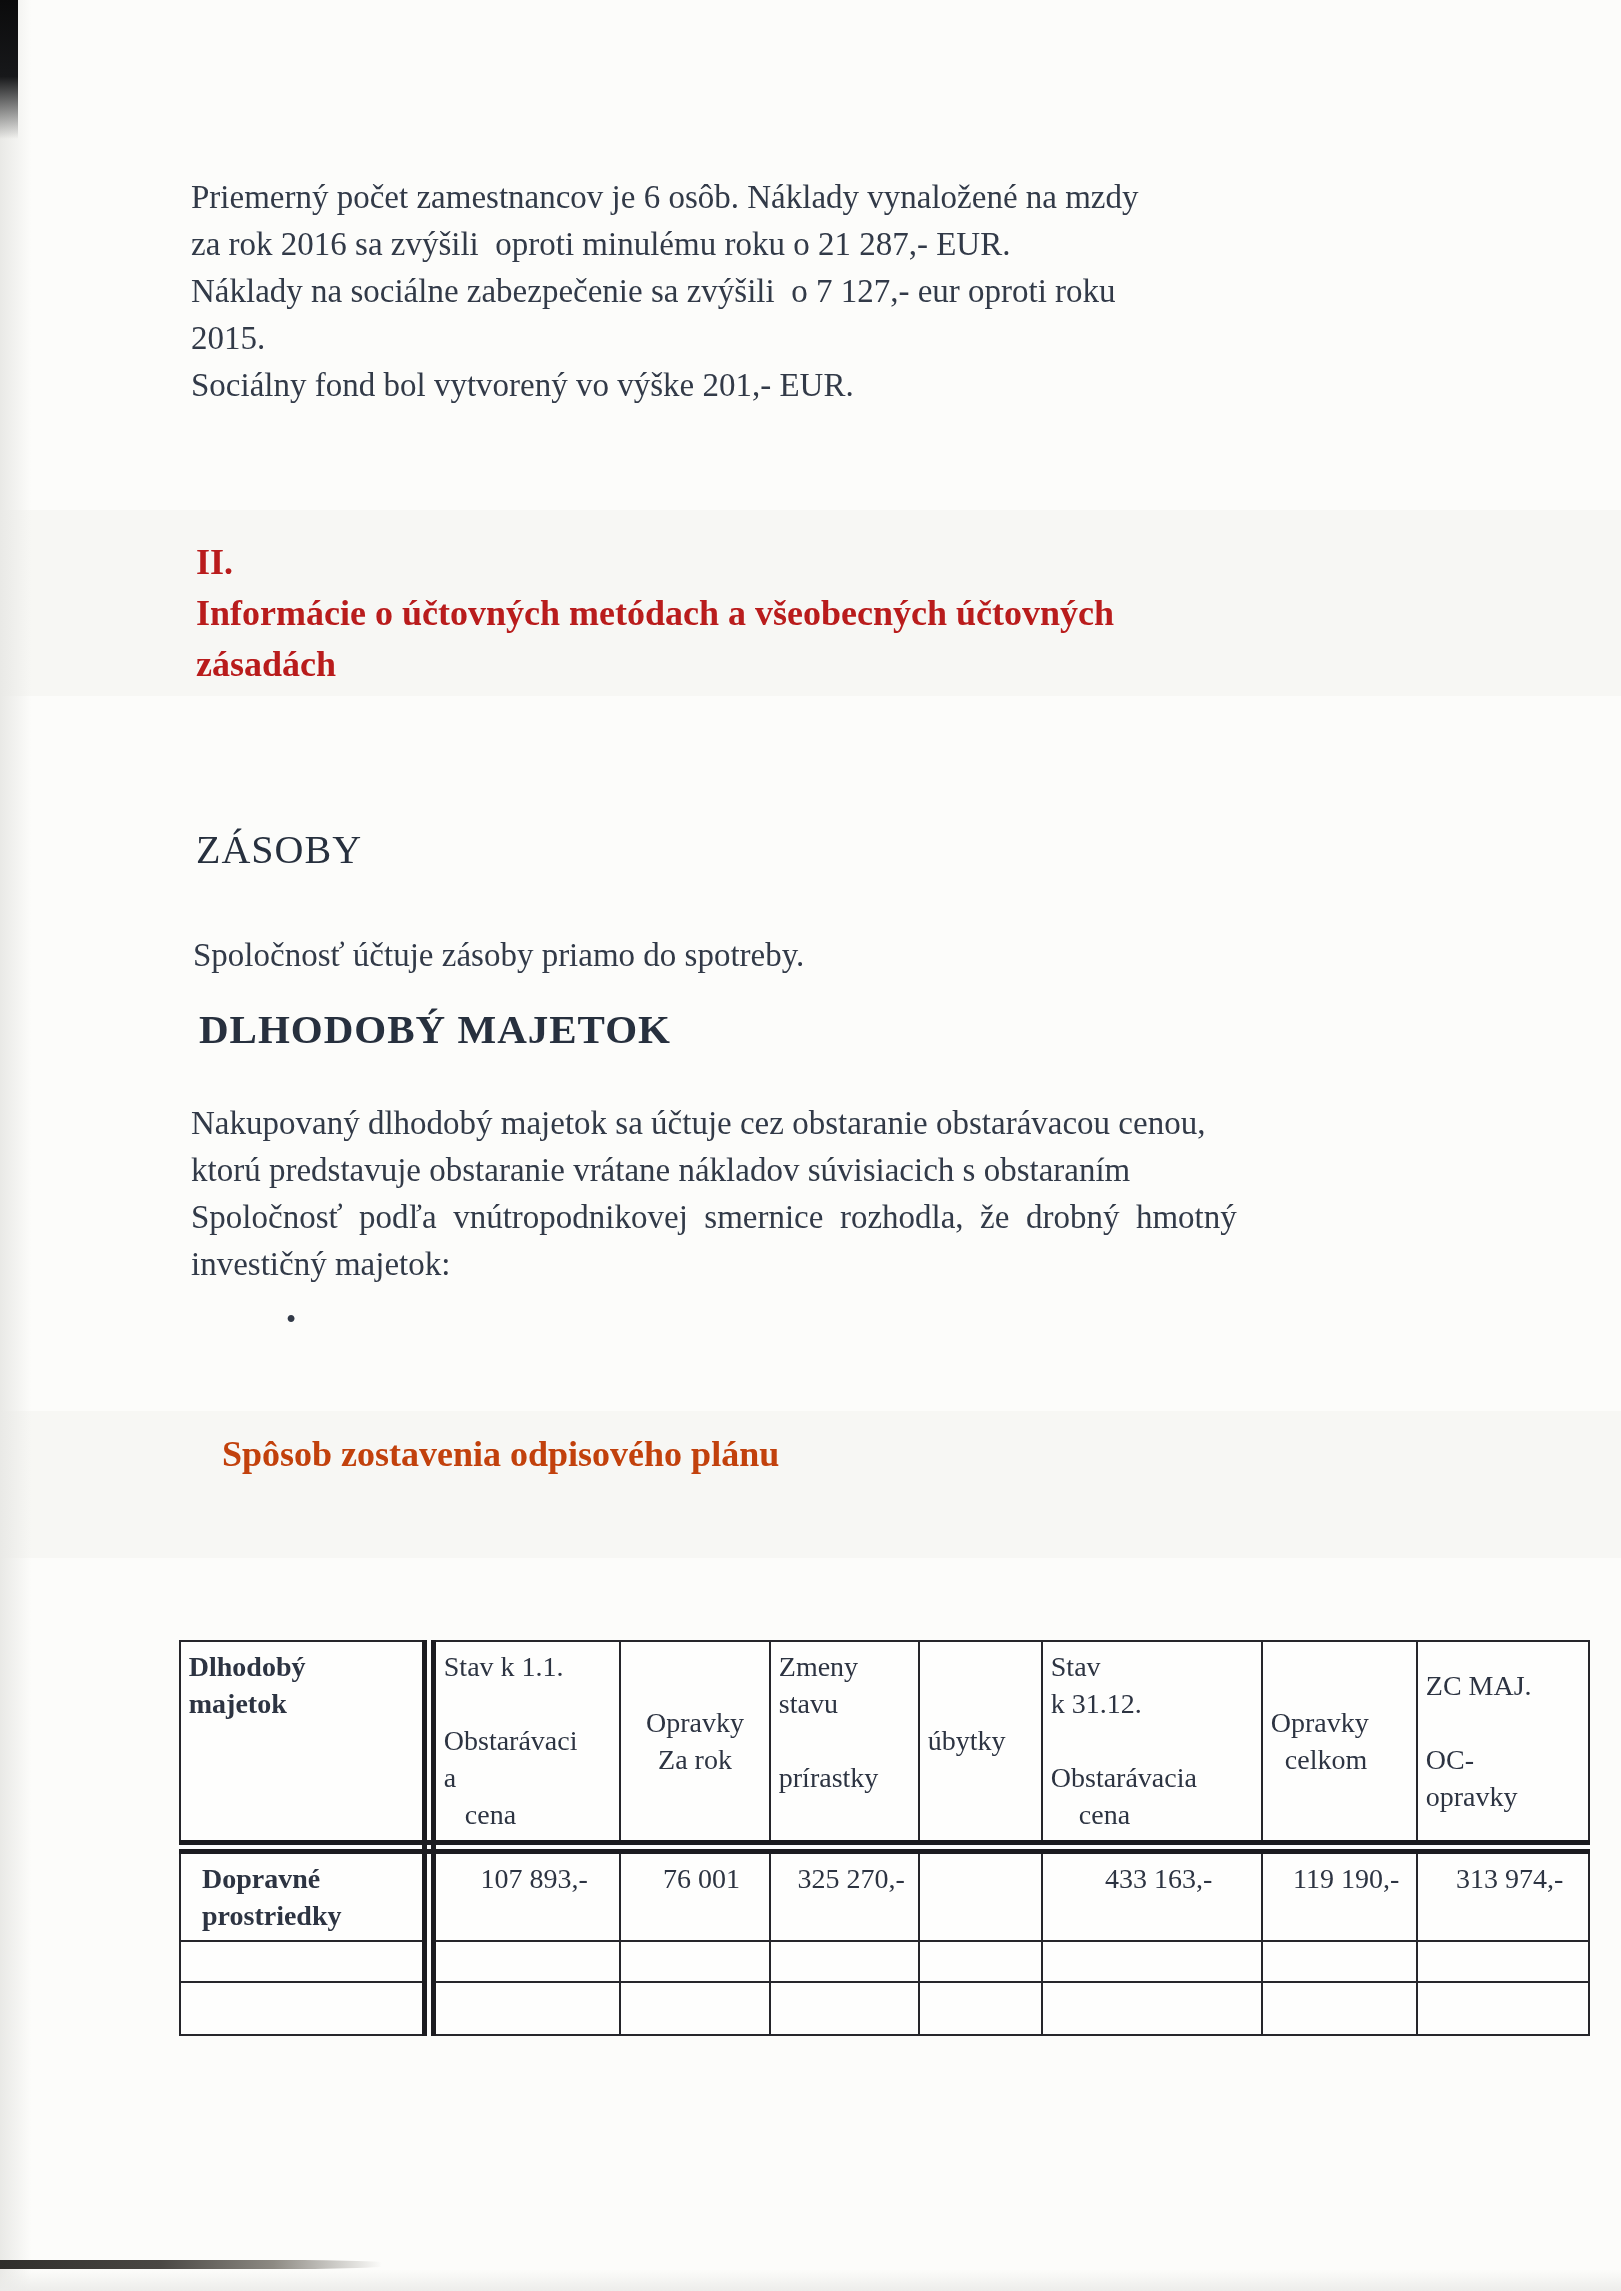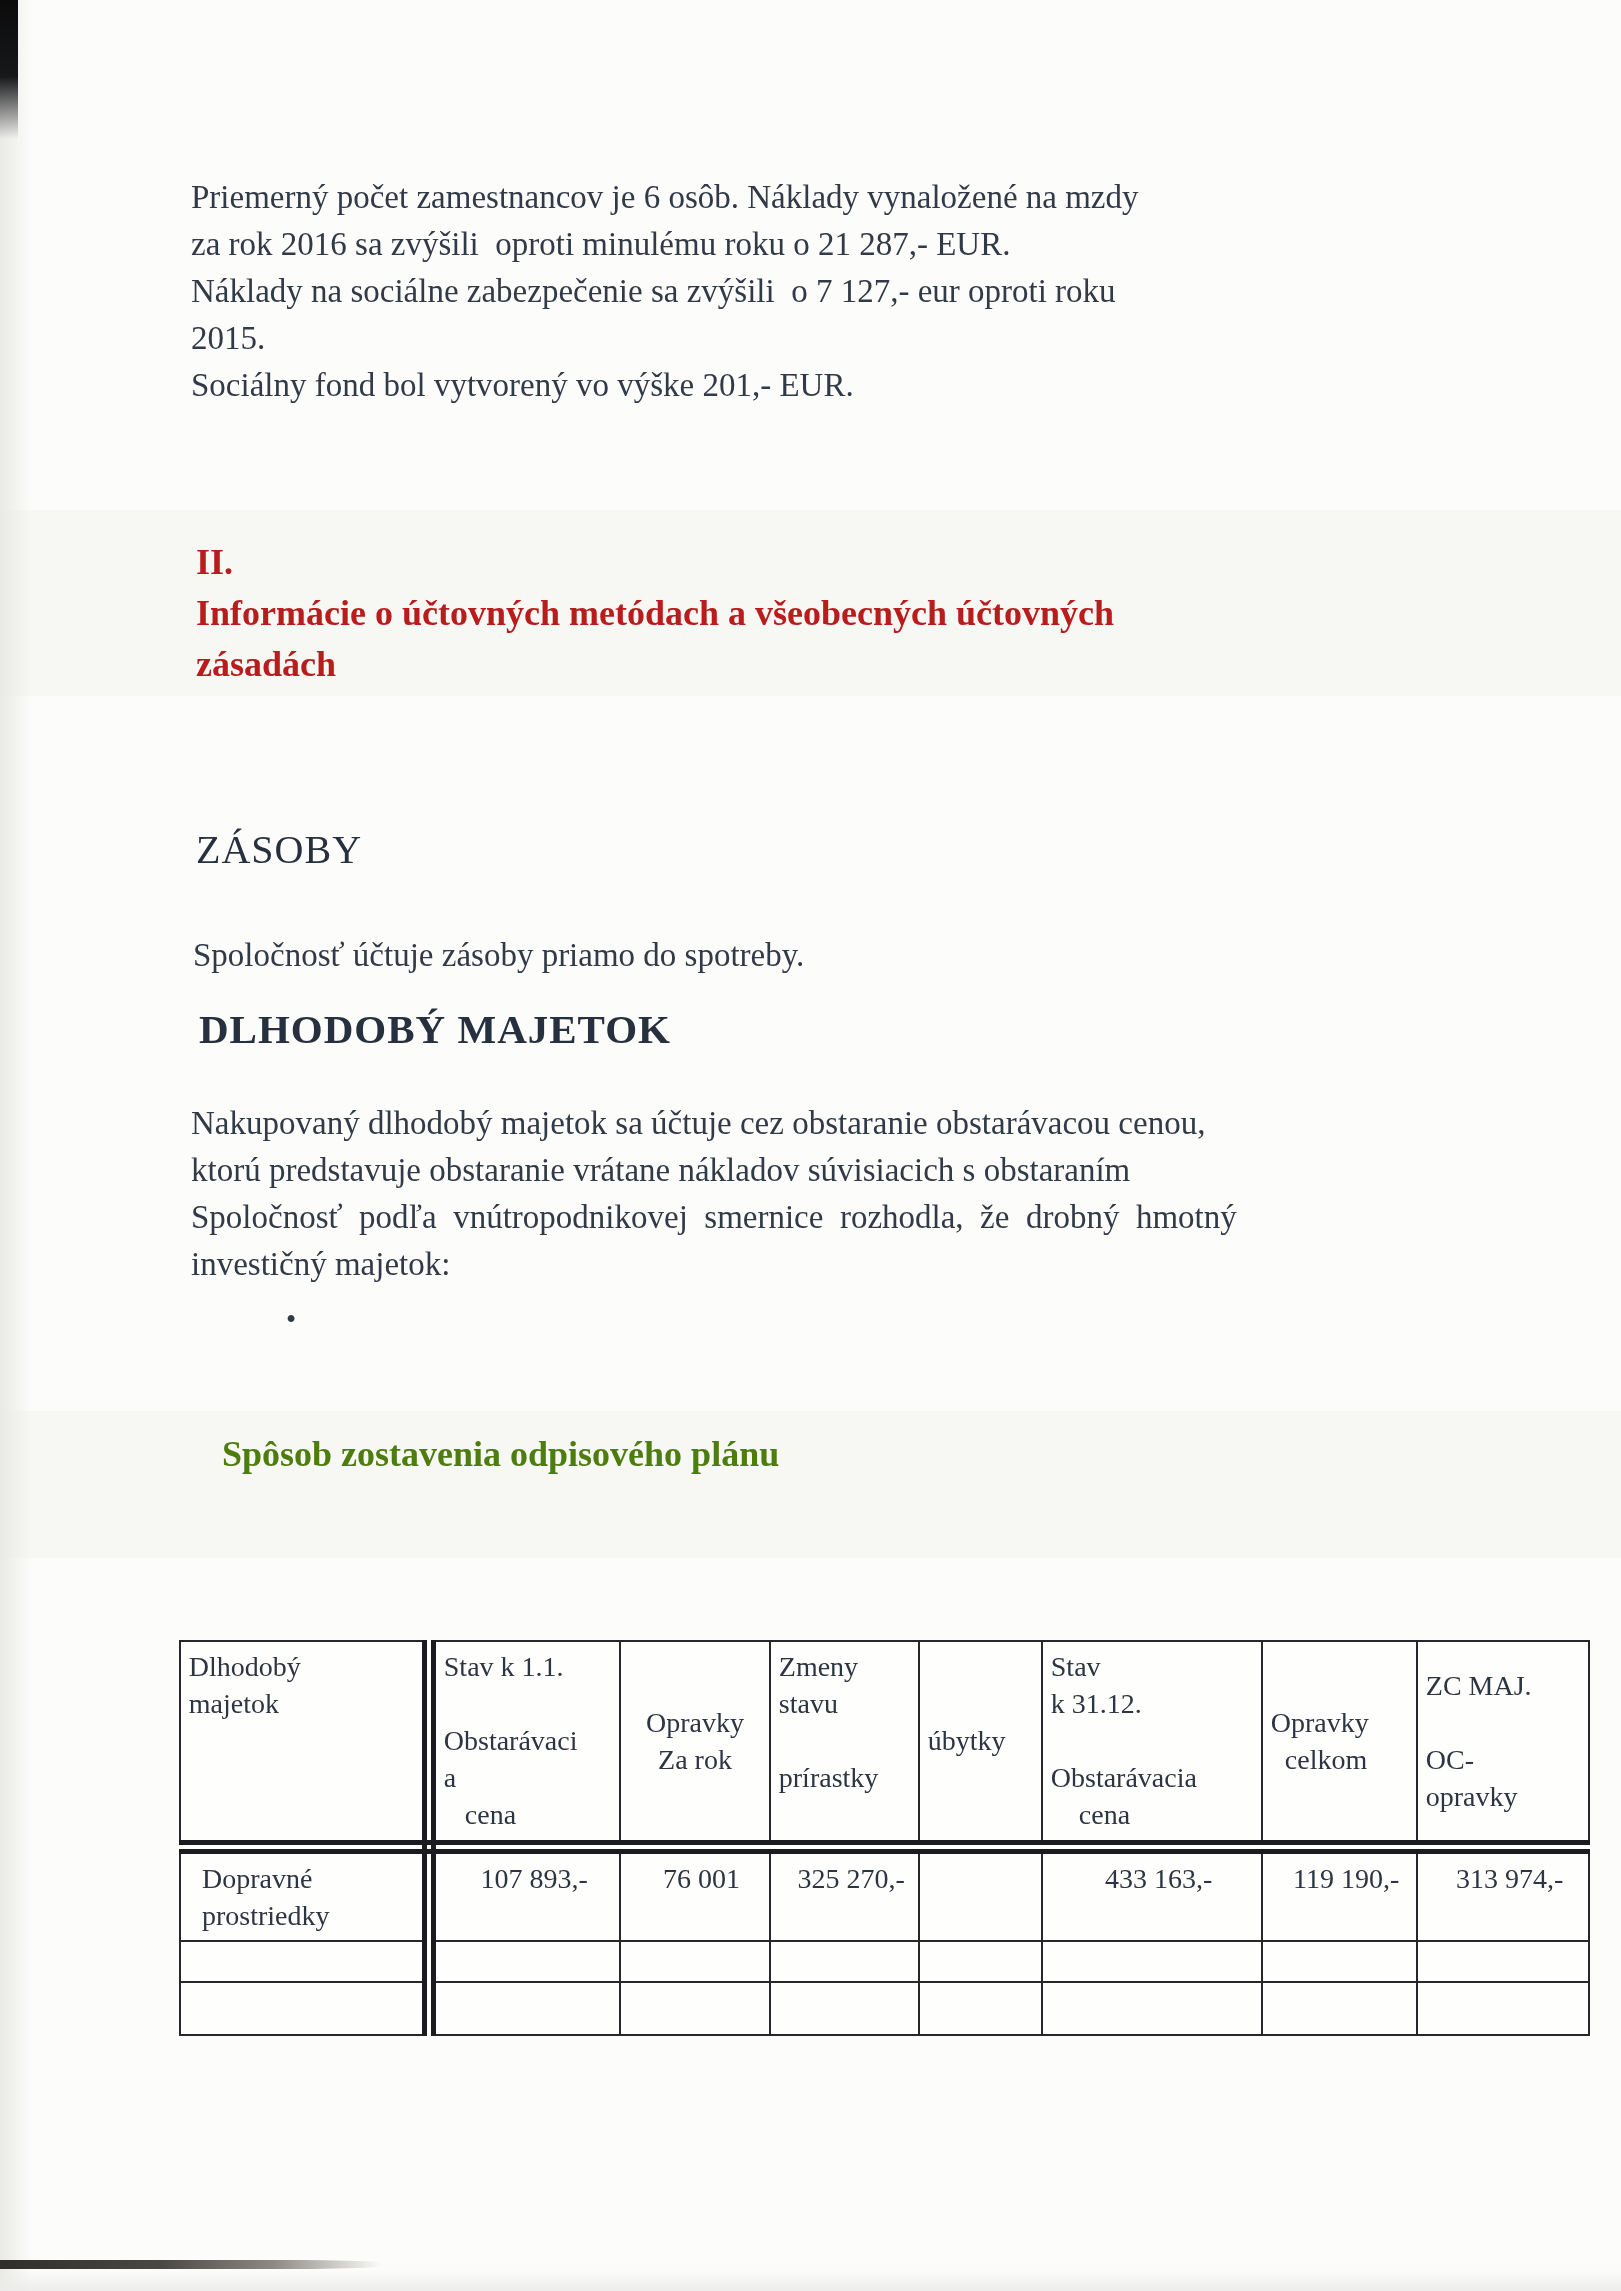--- a/index.html
+++ b/index.html
@@ -25,38 +25,38 @@
   .band{left:0;width:1621px;background:rgba(205,205,198,0.10);}
   
   .intro{left:191px;top:174px;width:1235px;font-size:33px;line-height:47px;}
   .sec-head{left:196px;top:537px;width:1274px;text-align:left;font-weight:bold;font-size:36px;line-height:51px;color:#b91c1c;}
   .zasoby-title{left:196px;top:826px;font-size:40px;font-weight:normal;color:#27303e;letter-spacing:1px;}
   .zasoby-body{left:193px;top:884px;width:1078px;font-size:33px;line-height:46px;margin-top:48px;}
   .dlh-title{left:199px;top:1005px;font-size:41px;font-weight:bold;color:#27303e;letter-spacing:1px;}
   .dlh-body{left:191px;top:1100px;width:1245px;font-size:33px;line-height:47px;}
   .bullet-row{left:286px;top:1296px;width:1078px;font-size:33px;line-height:46px;display:flex;}
   .bullet-dot{width:37px;font-size:29px;}
-  .odp-title{left:222px;top:1433px;font-size:36px;font-weight:bold;color:#4d7c0f;}
+  .odp-title{left:222px;top:1433px;font-size:36px;font-weight:bold;color:#c2410c;}
   .odp-body{left:248px;top:1482px;width:1225px;font-size:33px;line-height:47px;text-indent:56px;}
   
   .tbl-wrap{left:179px;top:1640px;}
   table.assets{border-collapse:collapse;table-layout:fixed;width:1408px;background:#fefefd;}
   table.assets td{
     border:2px solid #26262b;
     font-size:28px;line-height:37px;
     padding:5.9px 7.8px;vertical-align:top;
     white-space:pre-wrap;color:#2d3442;overflow:hidden;
   }
   table.assets tr.hdr td{height:186px;}
   table.assets tr.hdr td{border-bottom:14.7px double #1c1c20;}
   table.assets td.c1{border-right:14.7px double #1c1c20;}
   table.assets tr.r1 td{height:73px;padding-left:21px;}
   table.assets tr.r2 td{height:27.4px;}
   table.assets tr.r3 td{height:39px;}
-  .bold{font-weight:normal;color:#242c39;}
+  .bold{font-weight:bold;color:#242c39;}
   .vm{vertical-align:middle !important;}
   .num{text-align:center;}
 </style>
 </head>
 <body>
 
 <div class="page">
 
   <div class="abs band" style="top:510px;height:186px;"></div>
   <div class="abs band" style="top:1411px;height:147px;"></div>

